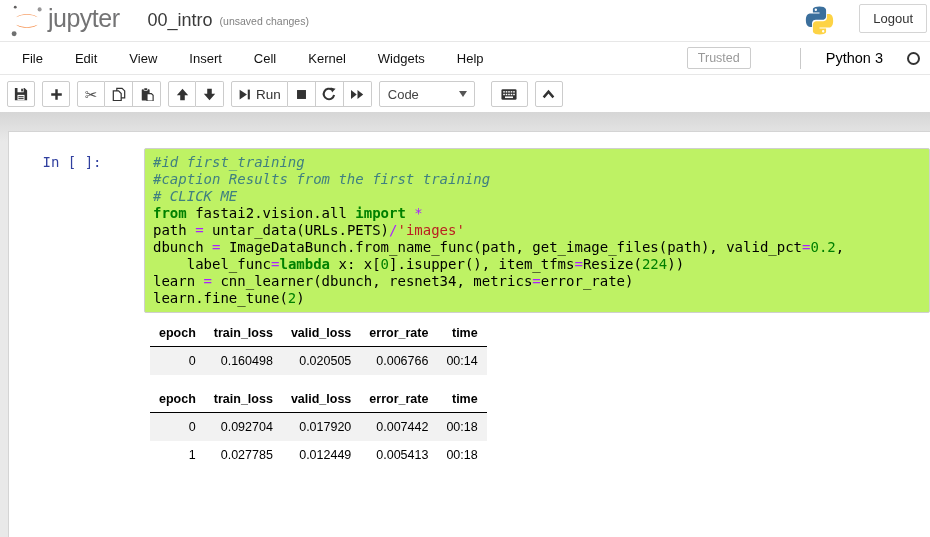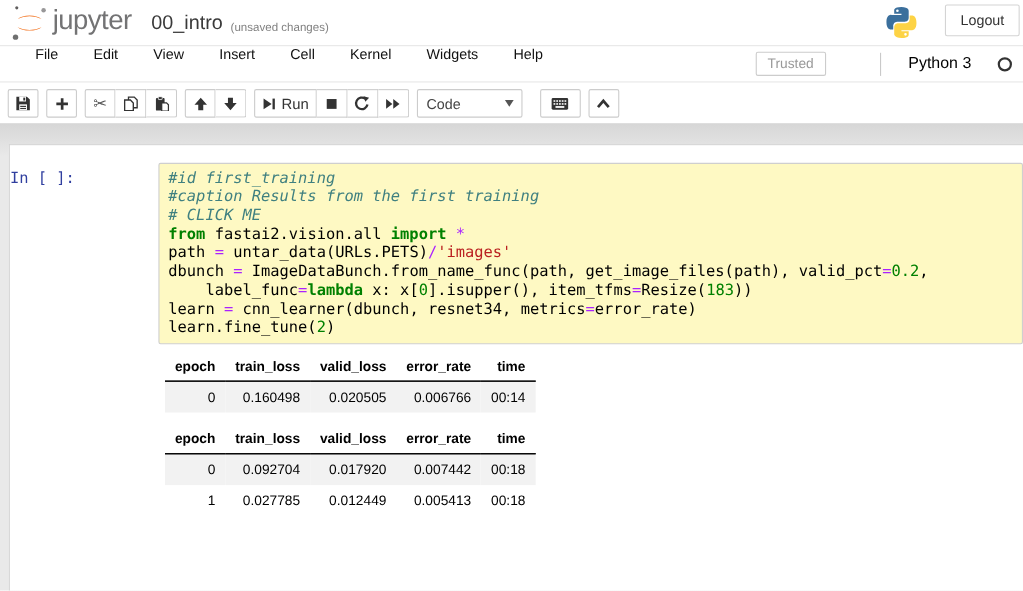--- a/index.html
+++ b/index.html
@@ -15,36 +15,36 @@
   #header {
     position: absolute; top:0; left:0; right:0; height:41px;
     background:#fff; display:flex; align-items:center; padding-left:10px;
   }
   #logo { display:flex; align-items:center; cursor:pointer; }
   #logo svg { display:block; }
   #logo-text {
     font-size:25px; color:#737374; letter-spacing:-0.5px;
     margin-left:5px; position:relative; top:-2px; font-weight:400;
   }
-  #title-wrap { display:flex; align-items:flex-end; margin-left:18px; }
+  #title-wrap { display:flex; align-items:center; margin-left:28px; }
   #nb-title { font-size:18px; color:#3a3a3a; }
   #autosave { font-size:10.5px; color:#818181; margin-left:7px; }
   #python-big-logo { position:absolute; right:95px; top:5px; }
   #logout-btn {
     position:absolute; right:3px; top:4px;
     background:#fff; border:1px solid #d4d4d4; border-radius:2px;
     font-size:13px; color:#333; padding:6px 13px; cursor:pointer;
     font-family:"Liberation Sans",sans-serif;
   }
 
   
   #menubar {
     position:absolute; top:41px; left:0; right:0; height:34px;
     background:#fff; border-top:1px solid #e7e7e7; border-bottom:1px solid #e7e7e7;
-    display:flex; align-items:flex-start; padding-left:16px;
+    display:flex; align-items:center; padding-left:6px;
   }
   .menu-item {
     font-size:13px; color:#111; padding:0 16px; display:flex; align-items:center;
     cursor:pointer;
   }
   #menubar-right {
     position:absolute; right:0; top:0; height:100%; display:flex; align-items:center;gap:16px;
   }
   #trusted-btn {
     border:1px solid #ccc; border-radius:2px; color:#999; background:#fff;
@@ -92,32 +92,32 @@
     position:absolute; top:112px; left:0; right:0; bottom:0;
     background:linear-gradient(#d6d6d6, #e9e9e9 30px, #e9e9e9);
   }
   #container {
     position:absolute; top:19px; left:8px; right:0; bottom:0;
     background:#fff; border-top:1px solid #d4d4d4; border-left:1px solid #d4d4d4;
     padding-top:16px; overflow:hidden;
   }
   .cellrow { display:flex; }
   .promptcol {
-    width:135px; flex:0 0 135px; text-align:left; padding-right:9px;
+    width:135px; flex:0 0 135px; text-align:center; padding-right:9px;
     font-family:"DejaVu Sans Mono", monospace; font-size:14px; color:#303F9F;
   }
   
   #md-heading {
     font-size:27px; line-height:33px; font-weight:700; color:#111;
     margin:0 0 36px 0; padding-left:7px; font-family:"Liberation Sans",sans-serif;
   }
   
   #code-prompt { padding-top:6px; }
   #input-box {
-    flex:1; background:#fef9c3;
+    flex:1; background:#bef264;
     border:1px solid #cfcfcf; border-radius:2px; padding:5px 8px;
     cursor:text;
   }
   .cm-line {
     font-family:"DejaVu Sans Mono", monospace; font-size:14px; line-height:17px;
     white-space:pre; color:#000;
   }
   .tk.com { color:#408080; font-style:italic; }
   .tk.kw  { color:#008000; font-weight:bold; }
   .tk.op  { color:#AA22FF; }
@@ -327,21 +327,21 @@
     <div class="cellrow">
       <div class="promptcol" id="code-prompt">In [ ]:</div>
       <div id="input-box">
         <div id="code-lines">
             <div class="cm-line"><span class="tk com">#id first_training</span></div>
             <div class="cm-line"><span class="tk com">#caption Results from the first training</span></div>
             <div class="cm-line"><span class="tk com"># CLICK ME</span></div>
             <div class="cm-line"><span class="tk kw">from</span><span class="tk"> fastai2.vision.all </span><span class="tk kw">import</span><span class="tk"> </span><span class="tk op">*</span></div>
             <div class="cm-line"><span class="tk">path </span><span class="tk op">=</span><span class="tk"> untar_data(URLs.PETS)</span><span class="tk op">/</span><span class="tk str">'images'</span></div>
             <div class="cm-line"><span class="tk">dbunch </span><span class="tk op">=</span><span class="tk"> ImageDataBunch.from_name_func(path, get_image_files(path), valid_pct</span><span class="tk op">=</span><span class="tk num">0.2</span><span class="tk">,</span></div>
-            <div class="cm-line"><span class="tk">    label_func</span><span class="tk op">=</span><span class="tk kw">lambda</span><span class="tk"> x: x[</span><span class="tk num">0</span><span class="tk">].isupper(), item_tfms</span><span class="tk op">=</span><span class="tk">Resize(</span><span class="tk num">183</span><span class="tk">))</span></div>
+            <div class="cm-line"><span class="tk">    label_func</span><span class="tk op">=</span><span class="tk kw">lambda</span><span class="tk"> x: x[</span><span class="tk num">0</span><span class="tk">].isupper(), item_tfms</span><span class="tk op">=</span><span class="tk">Resize(</span><span class="tk num">224</span><span class="tk">))</span></div>
             <div class="cm-line"><span class="tk">learn </span><span class="tk op">=</span><span class="tk"> cnn_learner(dbunch, resnet34, metrics</span><span class="tk op">=</span><span class="tk">error_rate)</span></div>
             <div class="cm-line"><span class="tk">learn.fine_tune(</span><span class="tk num">2</span><span class="tk">)</span></div>
           </div>
       </div>
     </div>
 
     <div id="output-area">
       <table class="training">
           <thead>
             <tr>

